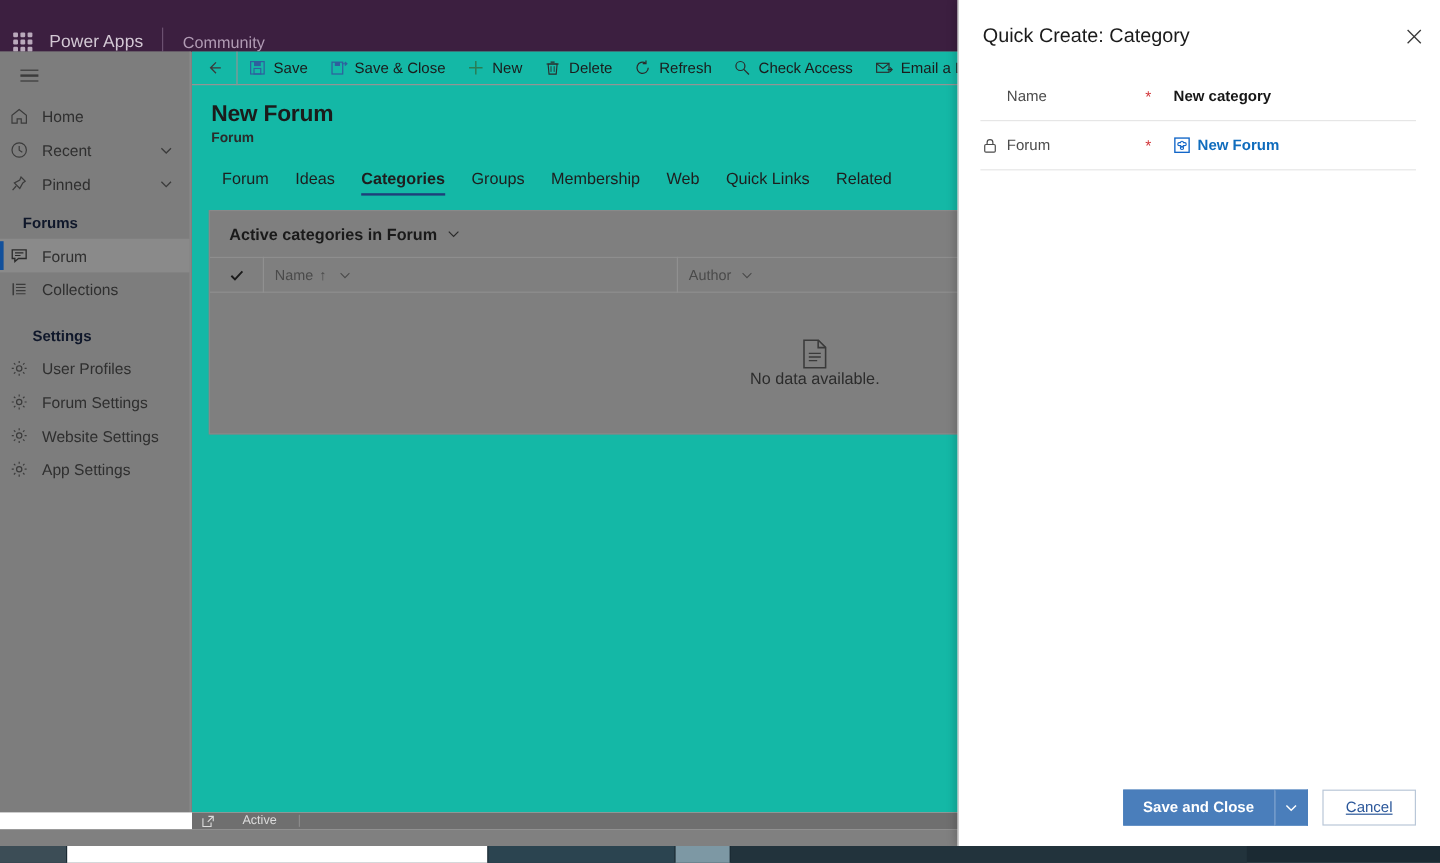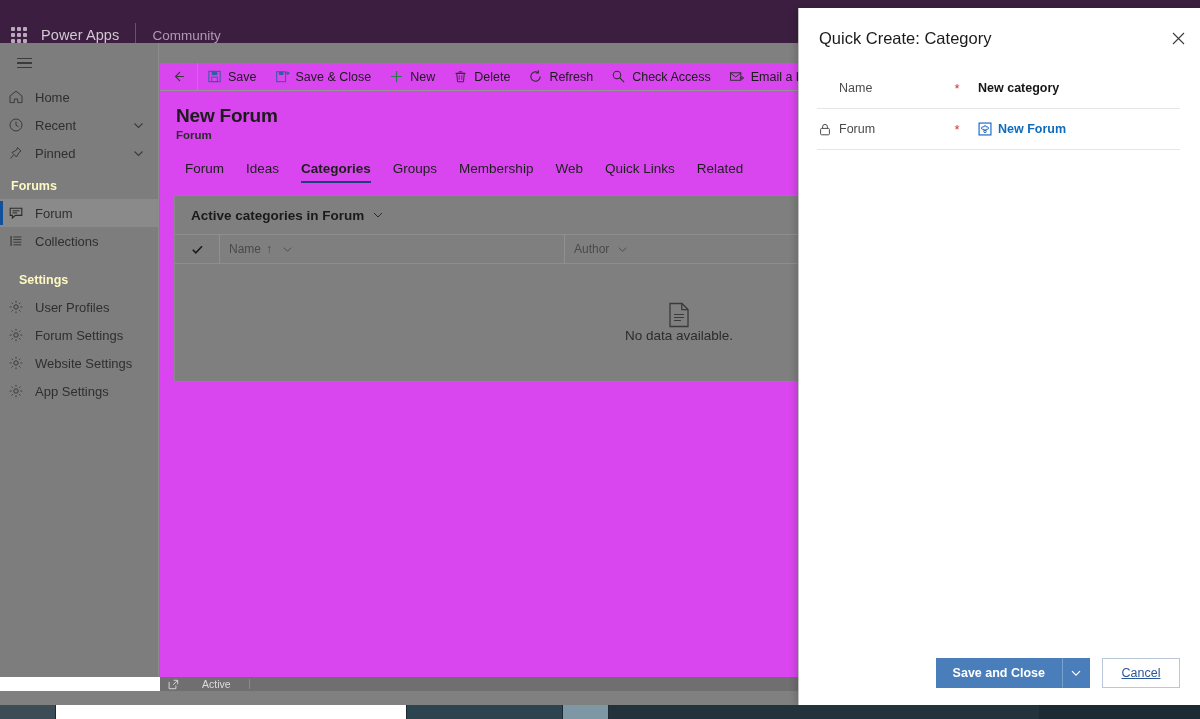--- a/index.html
+++ b/index.html
@@ -48,29 +48,28 @@
     font-size:13px; color:#2f2f2f; position:relative;
   }
   .nav-item .ico { width:24px; display:flex; align-items:center; justify-content:flex-start; }
   .nav-item .lbl { padding-left:3px; }
   .nav-item .chev { margin-left:auto; margin-right:13px; }
   .nav-item.selected { background:#8a8a8a; }
   .nav-item.selected::before {
     content:""; position:absolute; left:0; top:2px; bottom:2px; width:3px; background:#12509b;
   }
   .nav-group {
-    font-size:12.5px; font-weight:bold; color:#fef9c3; padding:12px 0 6px 11px;
+    font-size:12.5px; font-weight:bold; color:#0f172a; padding:12px 0 6px 19px;
   }
   svg { display:block; }
 
   
   #main {
     position:absolute; left:160px; top:43px; right:0; bottom:28px;
-    background:#d946ef;
-    margin-top:20px;
+    background:#14b8a6;
   }
   #cmdbar {
     height:28px; display:flex; align-items:center;
     border-bottom:1px solid #949494;
   }
   #backbtn { width:38px; height:28px; display:flex; align-items:center; justify-content:center;
     border-right:1px solid #949494; }
   .cmd {
     display:flex; align-items:center; gap:6px; height:28px;
     padding:0 9px; font-size:12.5px; color:#1b1b1b; white-space:nowrap;
@@ -116,21 +115,21 @@
   #status-text { font-size:10.5px; color:#dcdcdc; margin-left:23px; }
   #status-div { width:1px; height:10px; background:#8a8a8a; margin-left:18px; }
   #white-gap { position:absolute; left:0; right:0; bottom:14px; height:14px; background:#ffffff; }
 
   
   #osbar { position:absolute; left:0; bottom:0; width:1200px; height:14px; background:#1b2a33; }
   #osbar .seg { position:absolute; top:0; height:14px; }
 
   
   #qc {
-    position:absolute; left:798px; top:8px; width:402px; bottom:14px;
+    position:absolute; left:798px; top:0; width:402px; bottom:14px;
     background:#ffffff; border-left:1px solid #c3c3c3;
     box-shadow:-2px 0 7px rgba(0,0,0,.18);
     display:flex; flex-direction:column;
   }
   #qc-head { height:60px; display:flex; align-items:center; padding:0 0 0 20px; }
   #qc-title { font-size:16.5px; color:#1b1b1b; }
   #qc-close { margin-left:auto; width:44px; height:44px; display:flex; align-items:center; justify-content:center; }
   #qc-body { flex:1; padding:0 20px 0 18px; }
   .field { display:flex; align-items:center; min-height:41px; border-bottom:1px solid #e6e6e6; }
   .field .f-lock { width:16px; display:flex; align-items:center; justify-content:center; }

